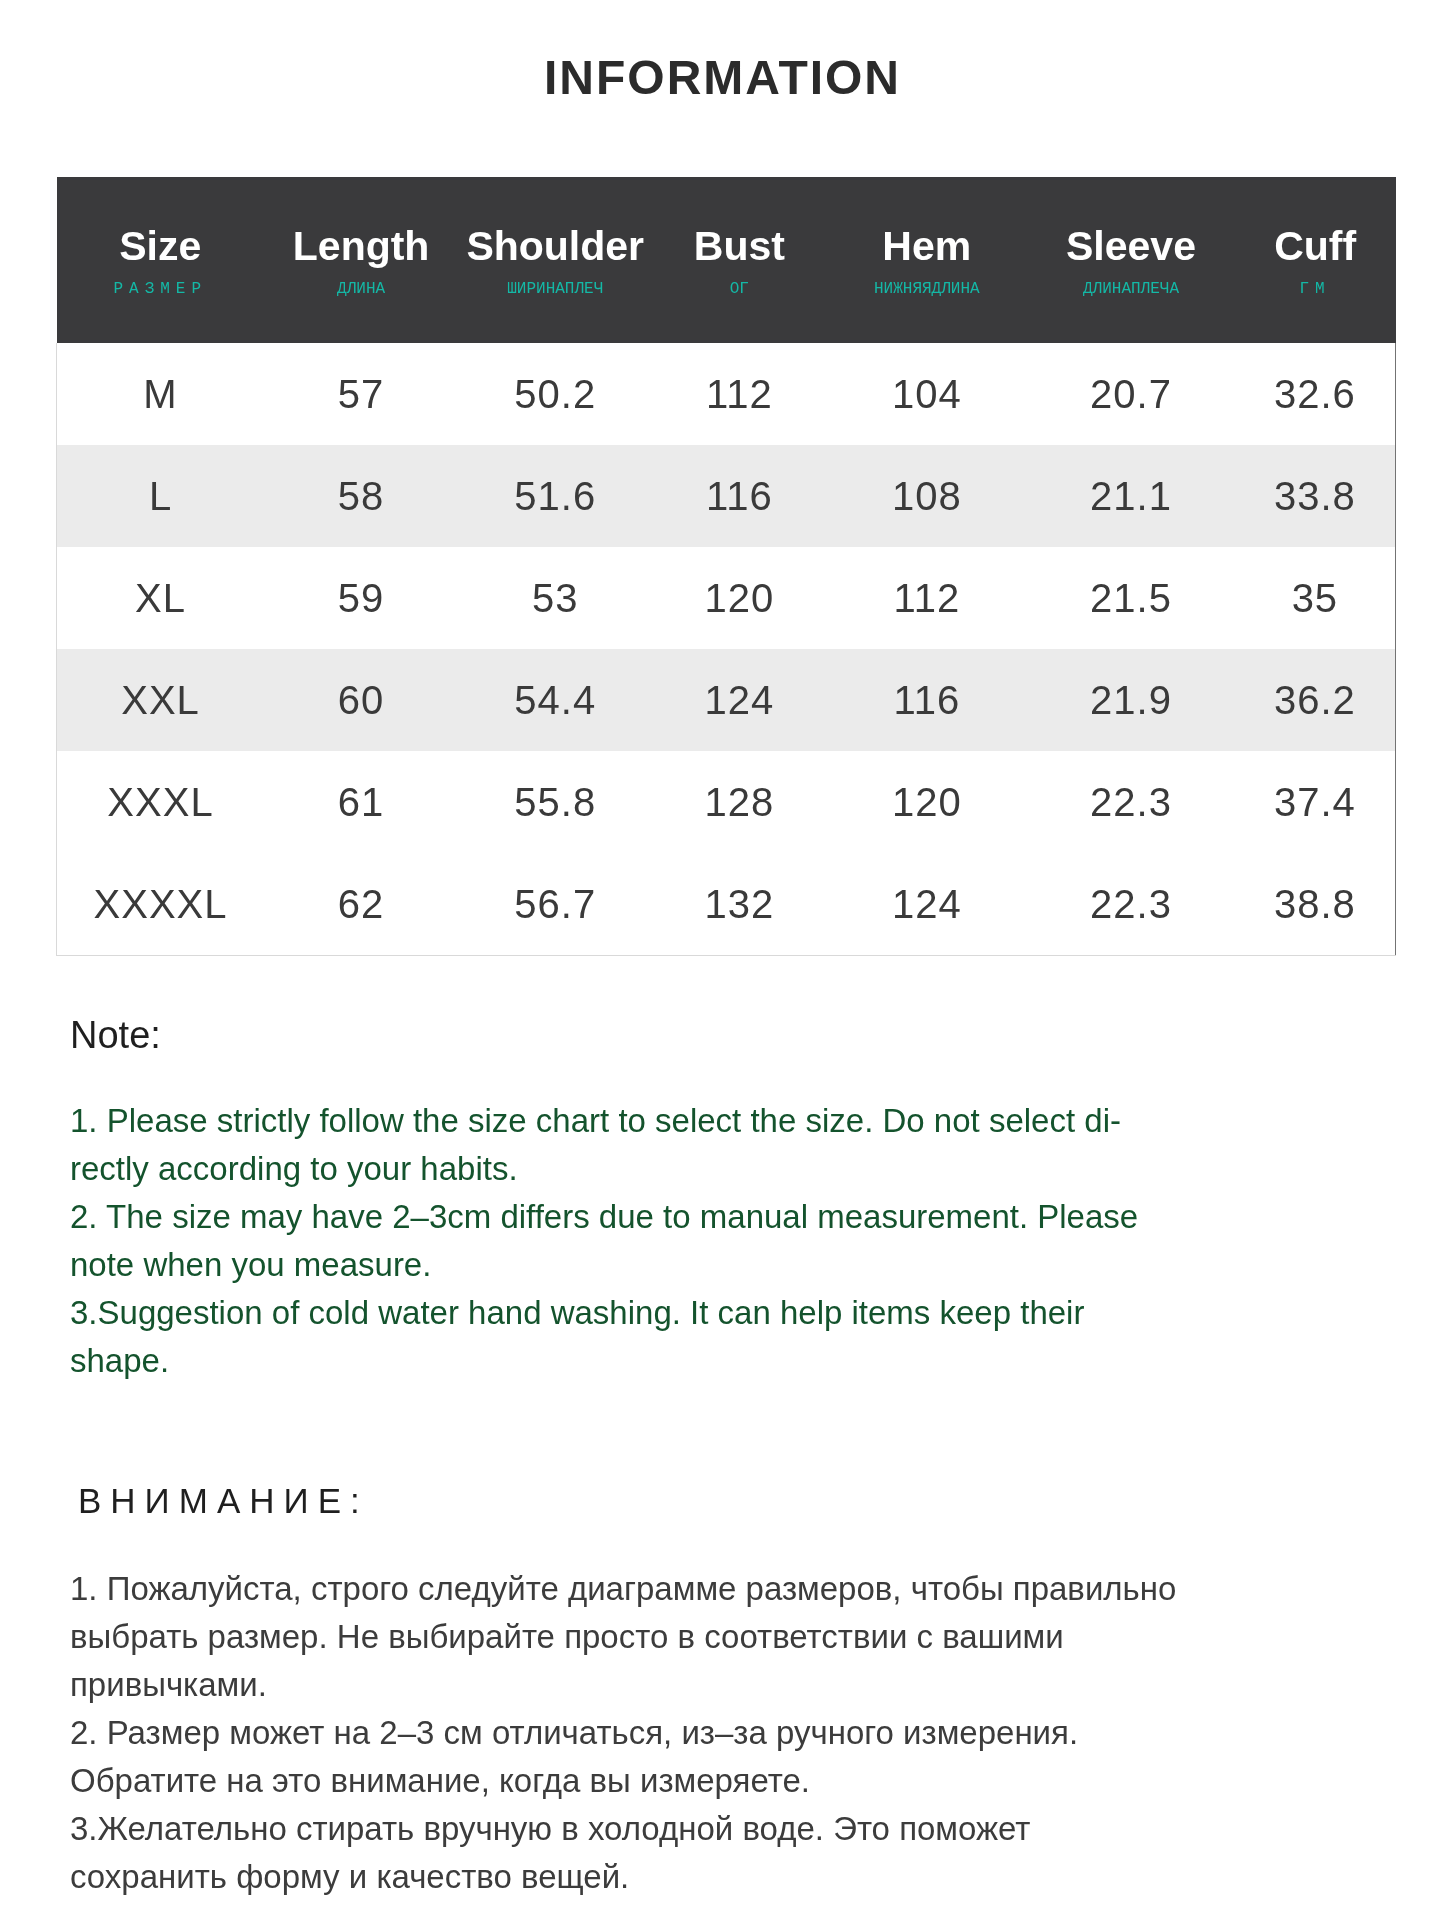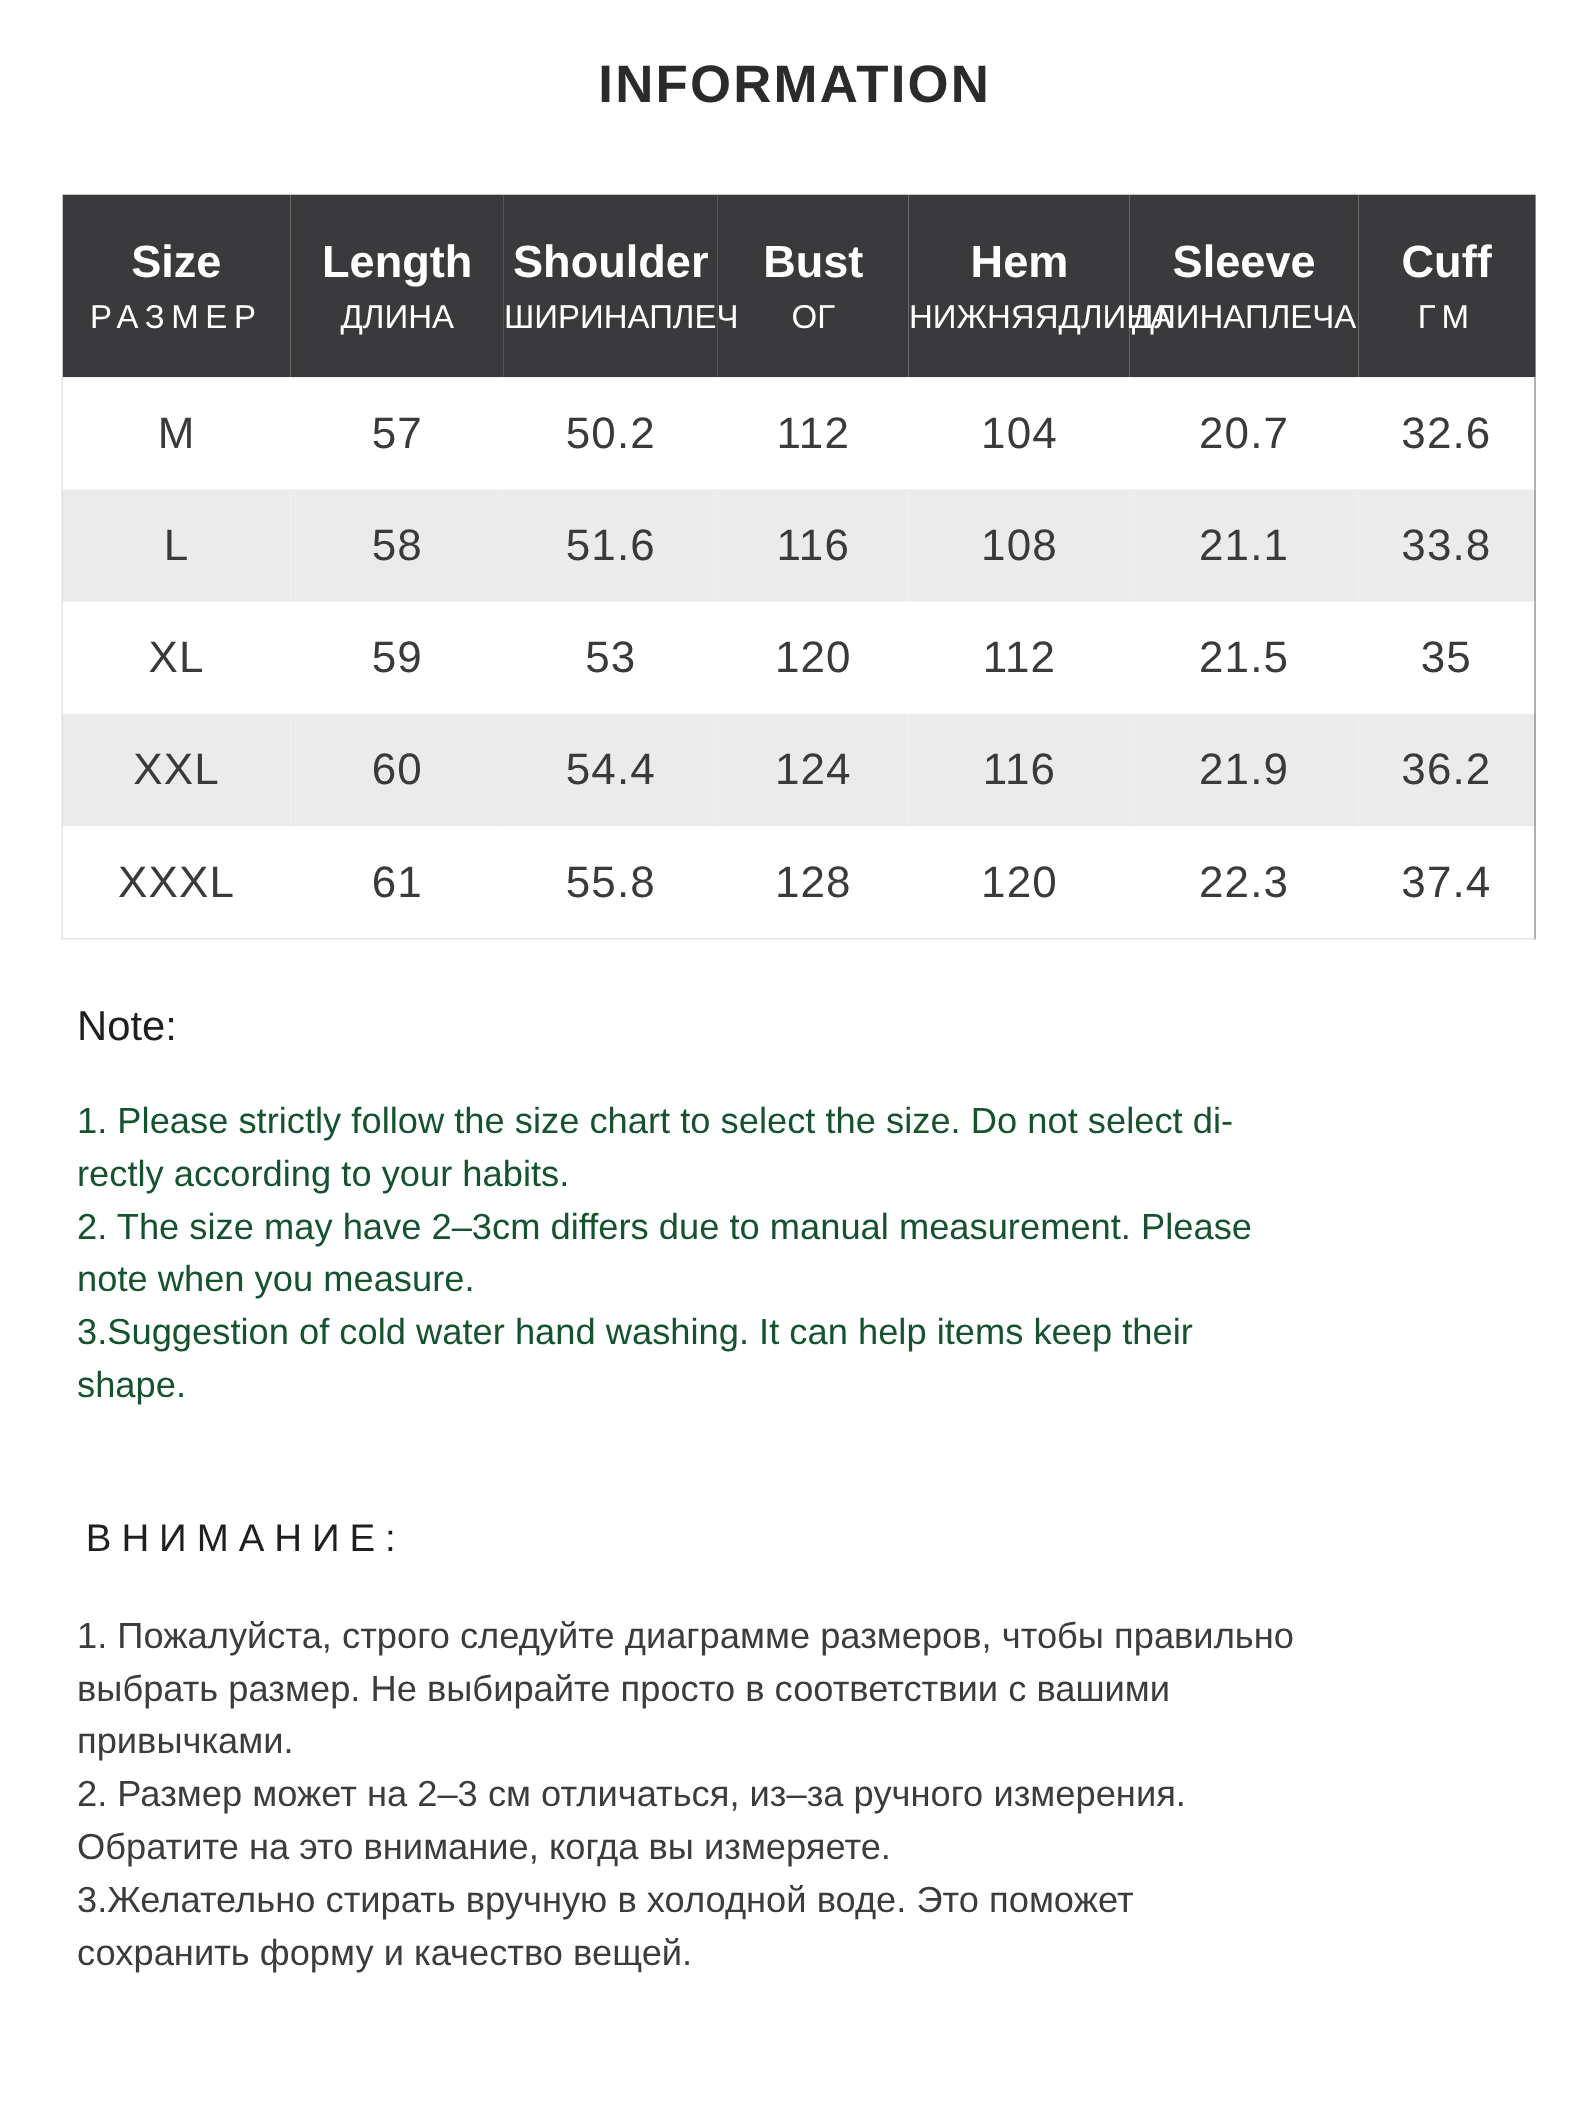--- a/index.html
+++ b/index.html
@@ -32,23 +32,24 @@
     vertical-align:middle;
     font-weight:400;
   }
   .size-table .en {
     font-size:41px;
     font-weight:600;
     line-height:48px;
   }
   .size-table .ru {
     margin-top:10px;
-    font-size:30px;
+    font-size:16px;
     font-weight:400;
-    color:#ffffff;
+    color:#14b8a6;
+    font-family:Liberation Mono, monospace;
   }
   .size-table .sp { letter-spacing:6px; }
   .size-table tbody td {
     height:100px;
     text-align:center;
     vertical-align:middle;
     font-size:40px;
     font-weight:300;
     color:#3a3a3a;
     letter-spacing:1px;
@@ -167,20 +168,29 @@
     </tr>
     <tr>
       <td class="c0">XXXL</td>
       <td class="c1">61</td>
       <td class="c2">55.8</td>
       <td class="c3">128</td>
       <td class="c4">120</td>
       <td class="c5">22.3</td>
       <td class="c6">37.4</td>
     </tr>
+    <tr>
+      <td class="c0">XXXXL</td>
+      <td class="c1">62</td>
+      <td class="c2">56.7</td>
+      <td class="c3">132</td>
+      <td class="c4">124</td>
+      <td class="c5">22.3</td>
+      <td class="c6">38.8</td>
+    </tr>
   </tbody>
 </table>
 
 <div class="note-heading">Note:</div>
 <div class="note-body">1. Please strictly follow the size chart  to select the size. Do not select di-
 rectly according to your habits.
 2. The size may have 2–3cm differs due to manual measurement. Please
 note when you measure.
 3.Suggestion of cold water hand washing. It can help items keep their
 shape.</div>

